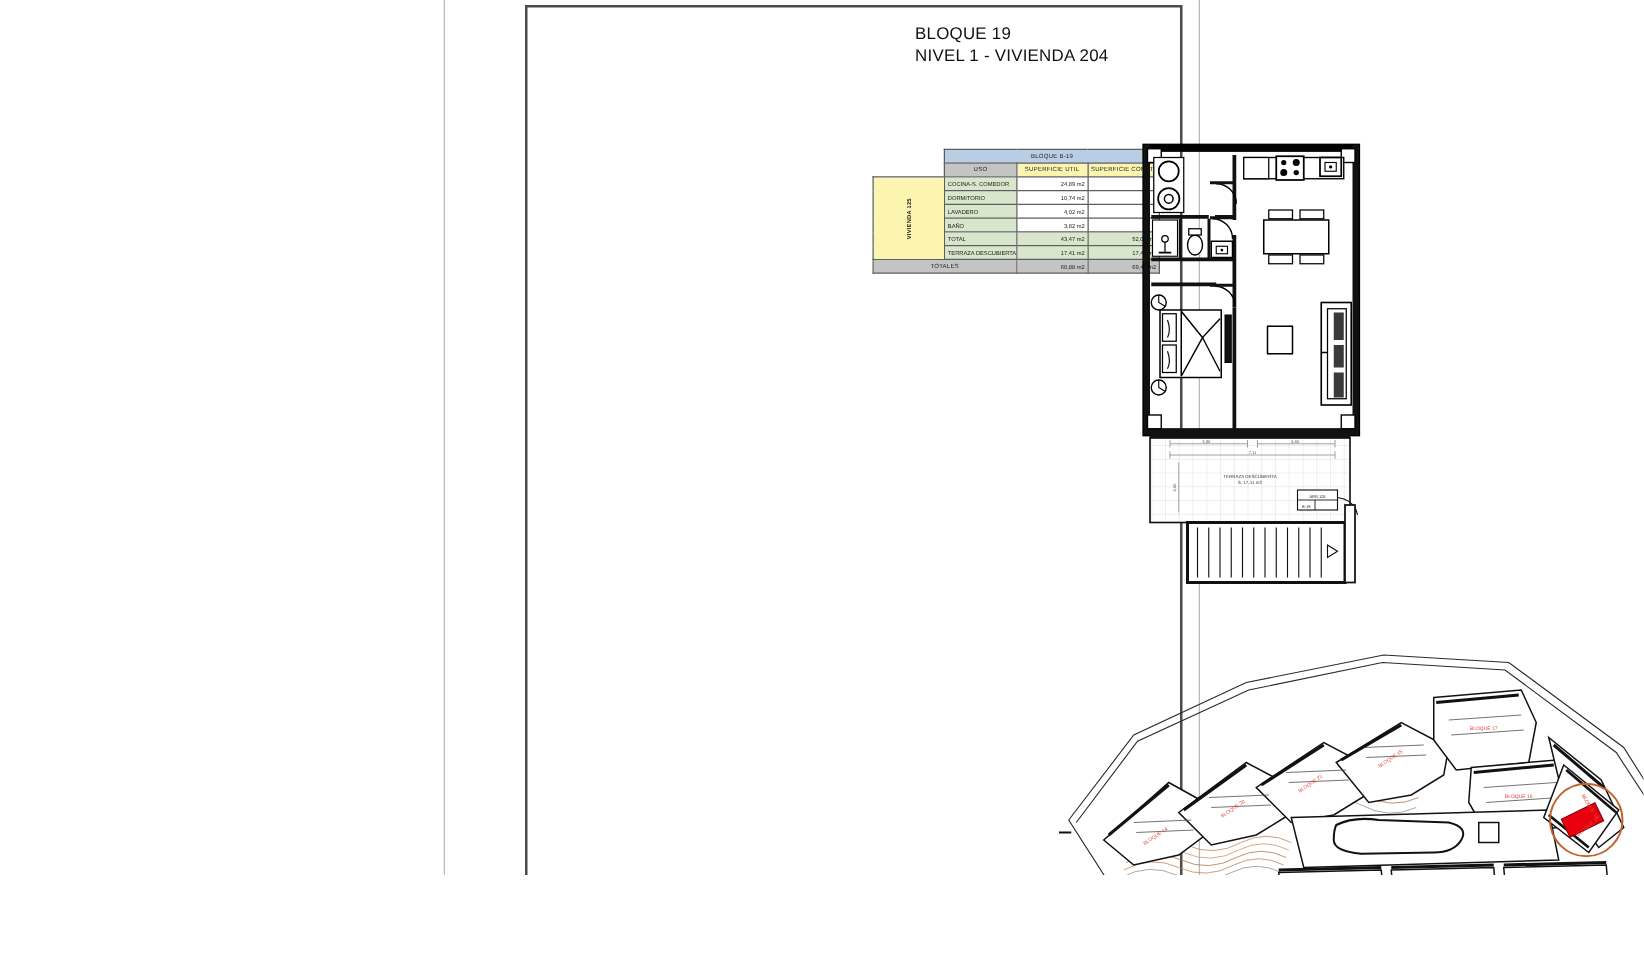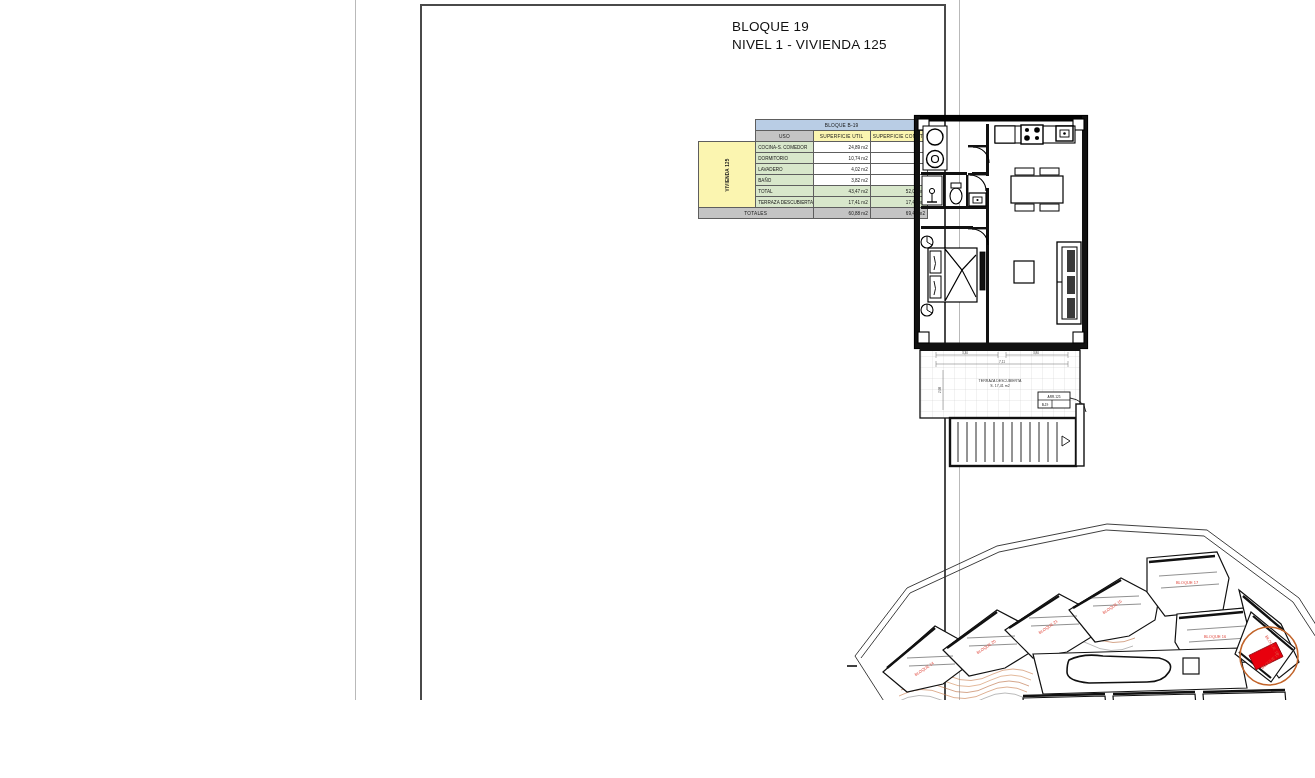--- a/index.html
+++ b/index.html
@@ -125,21 +125,21 @@
 <body>
 
 <div id="page">
 
   <div id="sheet"></div>
 
   <div id="frame">
 
     <div id="title-block">
       <div class="tline">BLOQUE 19</div>
-      <div class="tline">NIVEL 1 - VIVIENDA 125</div>
+      <div class="tline">NIVEL 1 - VIVIENDA 204</div>
     </div>
 
     <table id="areas-table">
       <tbody>
           <tr>
         <td class="c-white" style="border:none;"></td>
         <td class="c-blue hdr" colspan="3">BLOQUE B-19</td>
       </tr>
       <tr>
         <td class="c-white" style="border:none;"></td>

